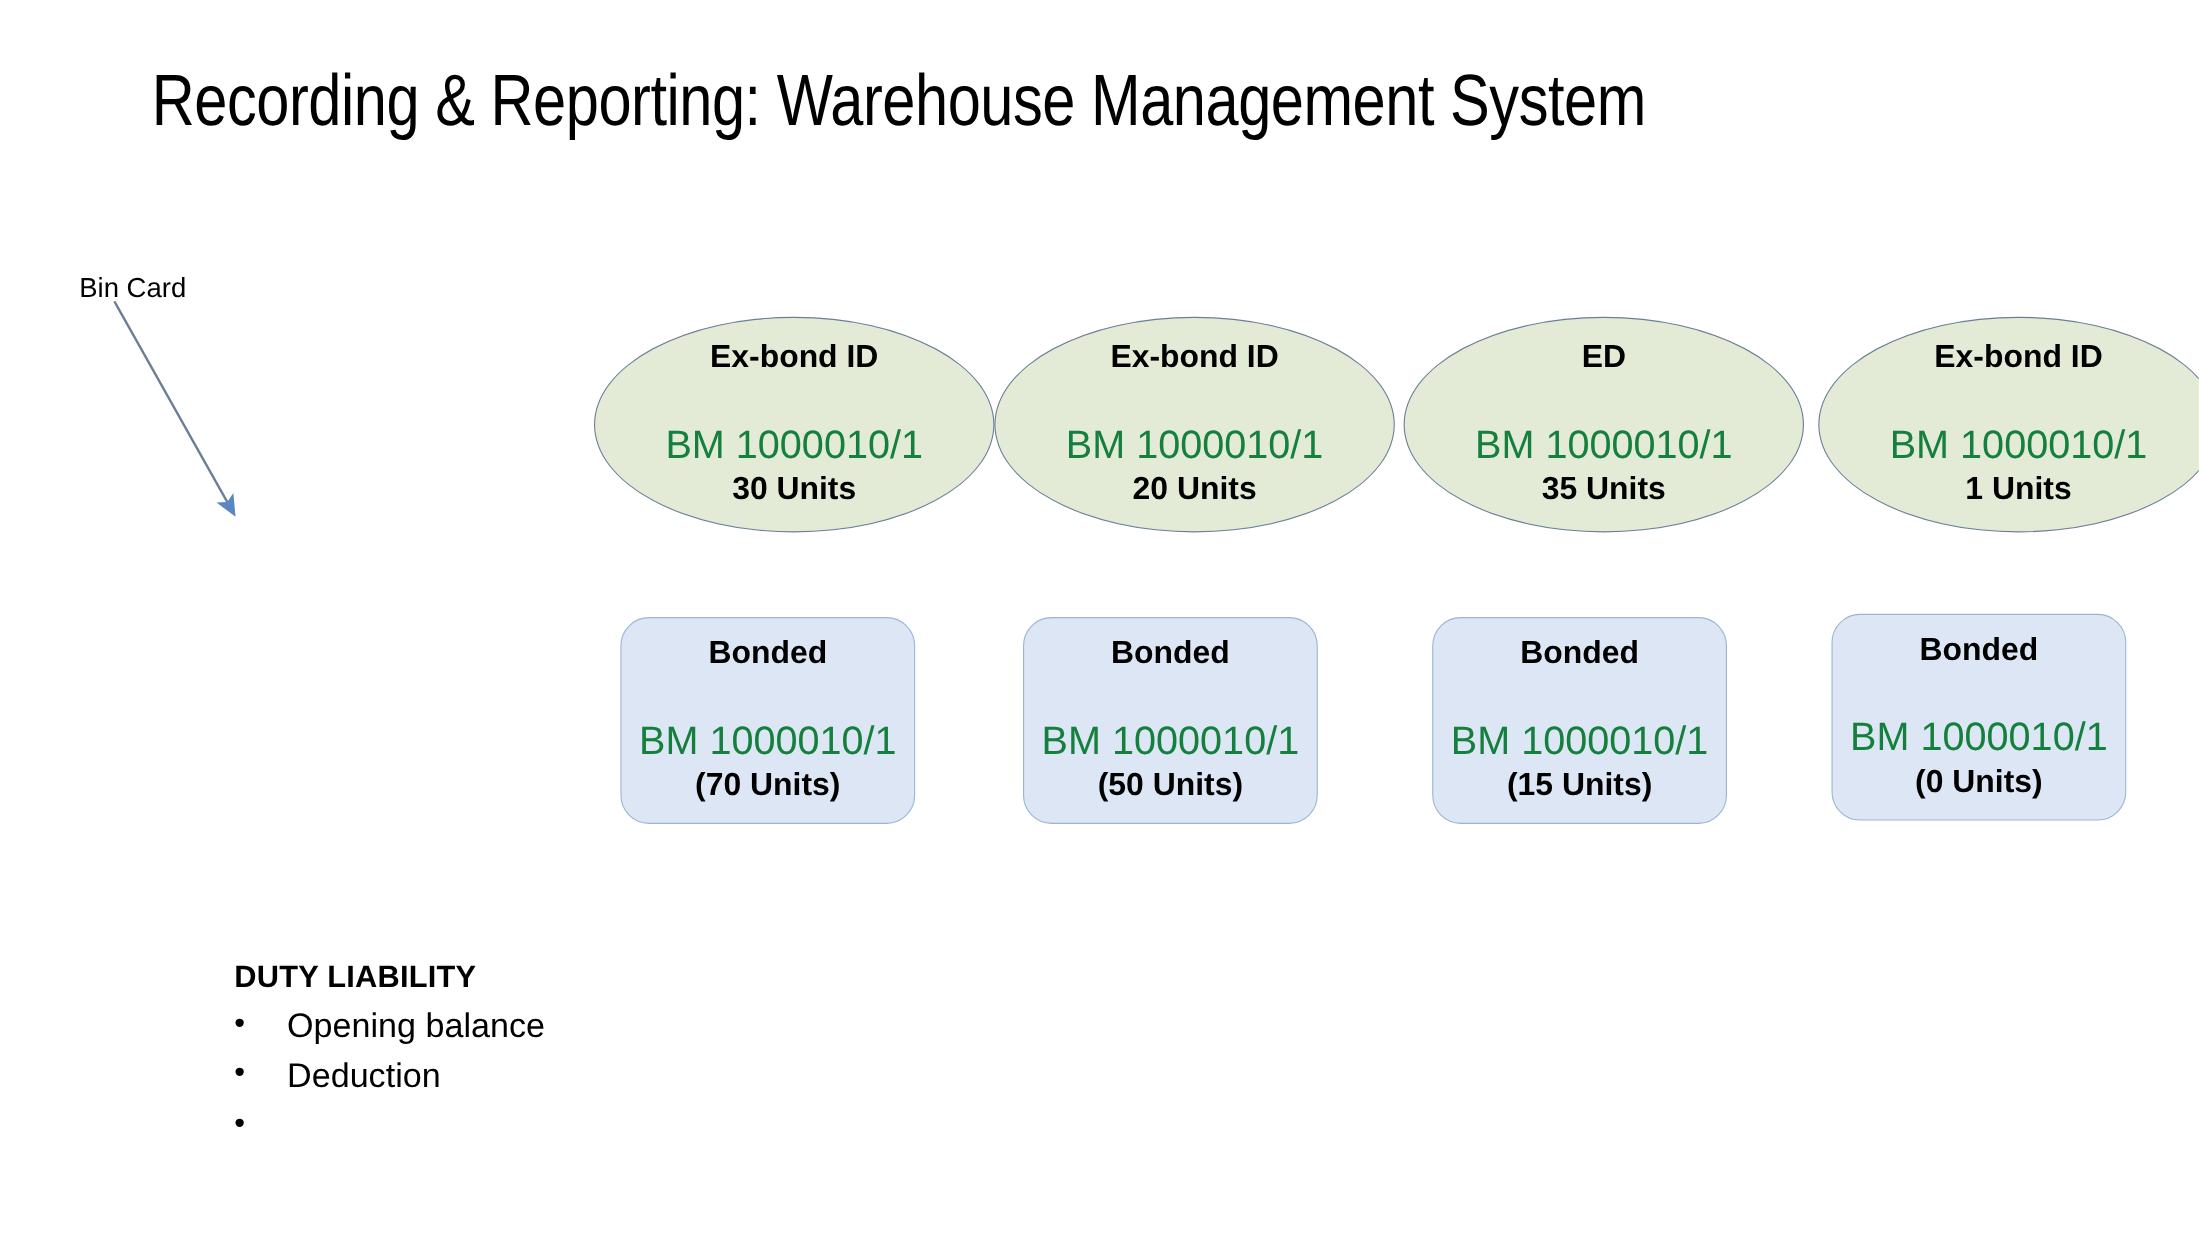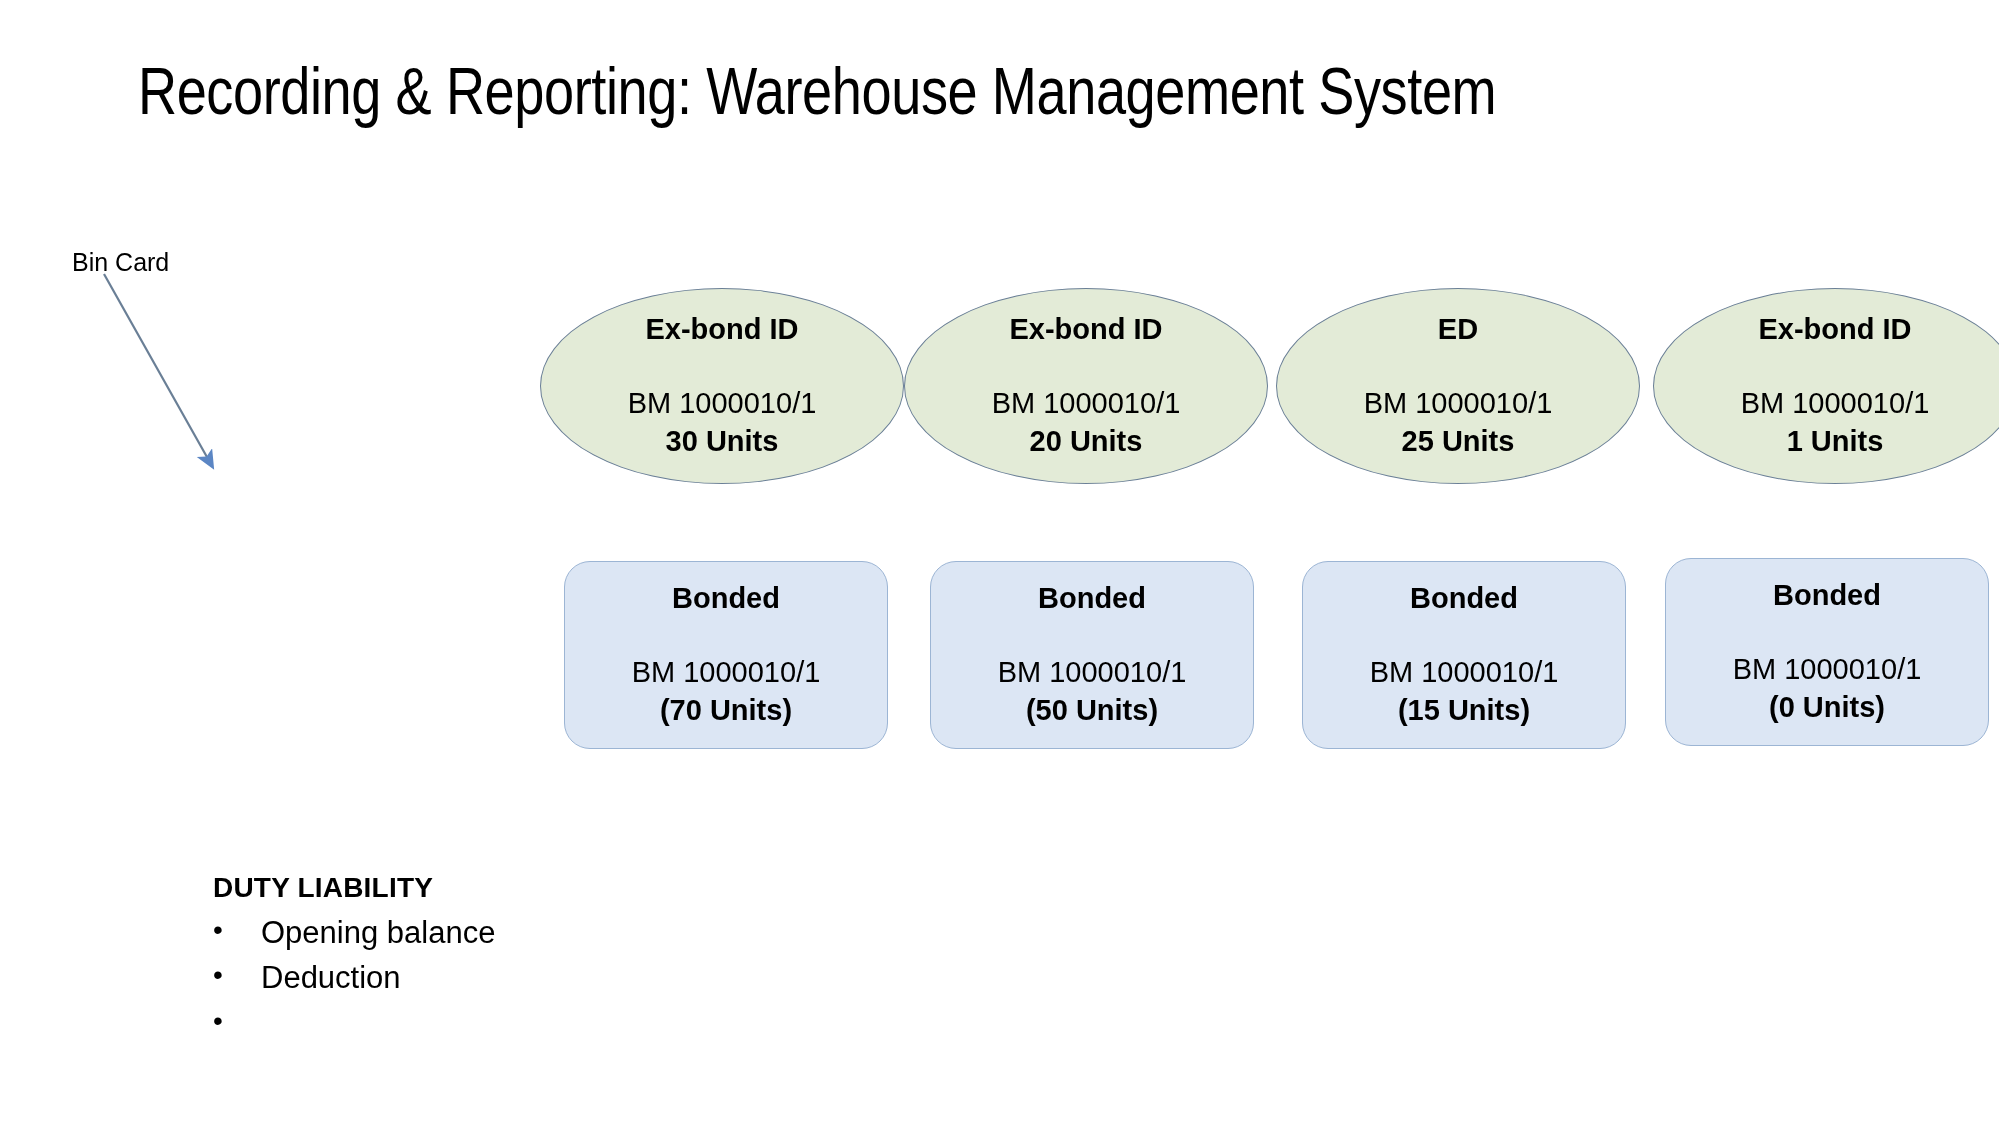--- a/index.html
+++ b/index.html
@@ -60,22 +60,22 @@
   .shape-text {
     line-height: 1.30;
   }
   .t-bold {
     font-weight: bold;
     font-size: 29px;
     color: #000000;
   }
   .t-plain {
     font-weight: 400;
-    font-size: 29px;
-    color: #000000;
+    font-size: 36px;
+    color: #15803d;
     margin-top: 36px;
   }
   .t-spacer {
     height: 34px;
   }
 
   
   .bincard-box {
     position: absolute;
     left: 188px;
@@ -113,21 +113,21 @@
     position: absolute;
     background: #dce6f4;
     border: 1.6px solid #9cb5d4;
     border-radius: 26px;
     box-sizing: border-box;
     display: flex;
     flex-direction: column;
     justify-content: center;
     align-items: center;
     top: 561px;
-    width: 324px;
+    width: 268px;
     height: 188px;
   }
 
   
   #duty-block {
     position: absolute;
     left: 213px;
     top: 872px;
     width: 640px;
   }
@@ -179,21 +179,21 @@
 
   <div class="ellipse" style="left:904px;">
     <div class="shape-text t-bold">Ex-bond ID</div>
     <div class="shape-text t-plain">BM 1000010/1</div>
     <div class="shape-text t-bold">20 Units</div>
   </div>
 
   <div class="ellipse" style="left:1276px;">
     <div class="shape-text t-bold">ED</div>
     <div class="shape-text t-plain">BM 1000010/1</div>
-    <div class="shape-text t-bold">25 Units</div>
+    <div class="shape-text t-bold">35 Units</div>
   </div>
 
   <div class="ellipse" style="left:1653px;">
     <div class="shape-text t-bold">Ex-bond ID</div>
     <div class="shape-text t-plain">BM 1000010/1</div>
     <div class="shape-text t-bold">1 Units</div>
   </div>
 
   <div class="bonded-box" style="left:564px;">
     <div class="shape-text t-bold">Bonded</div>

